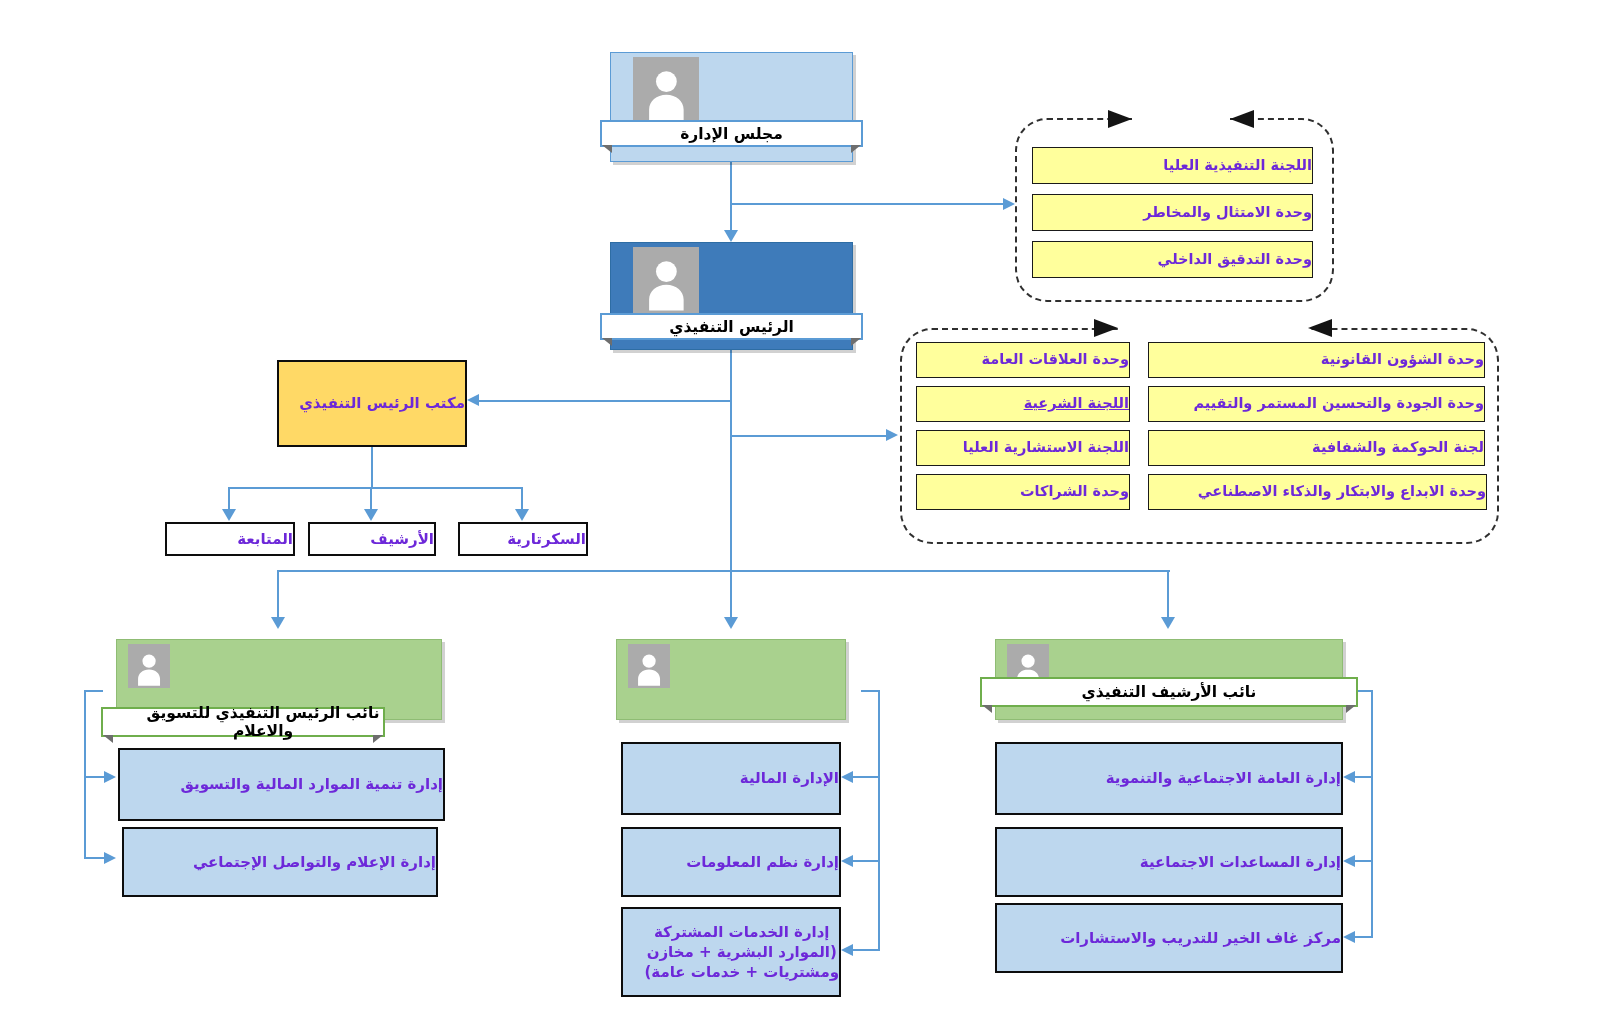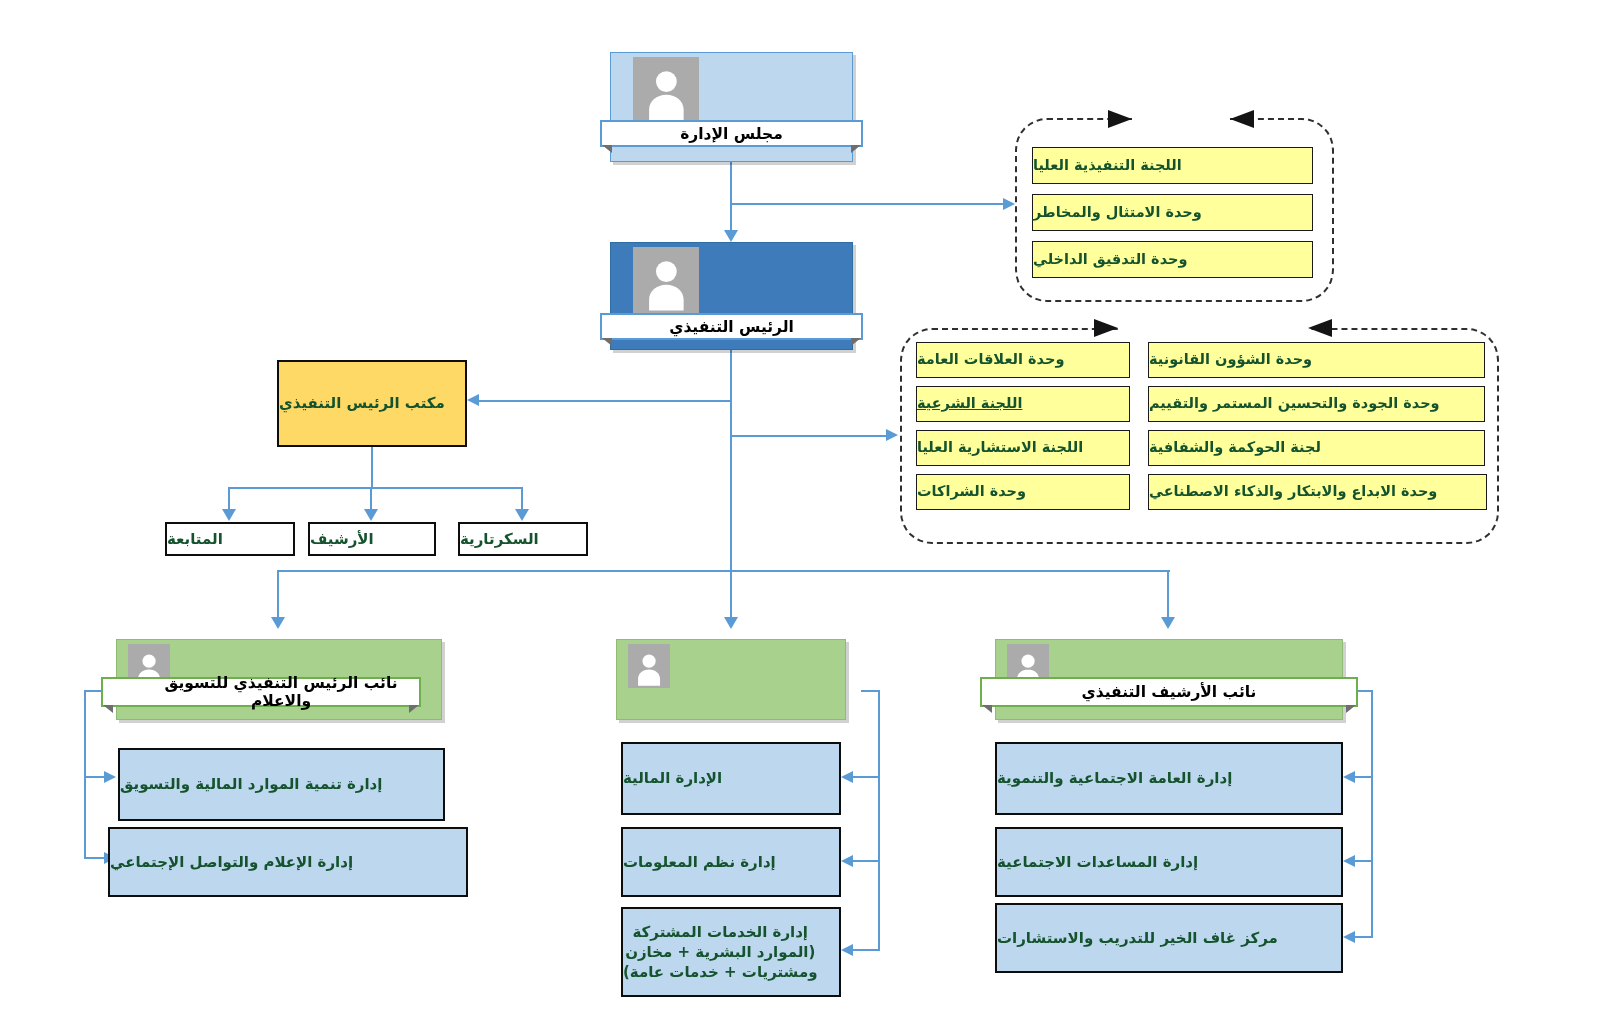--- a/index.html
+++ b/index.html
@@ -12,22 +12,22 @@
   .tri{position:absolute;width:0;height:0;z-index:2;}
   .tri-r{border-left:12px solid #5B9BD5;border-top:6px solid transparent;border-bottom:6px solid transparent;}
   .tri-l{border-right:12px solid #5B9BD5;border-top:6px solid transparent;border-bottom:6px solid transparent;}
   .tri-d{border-top:12px solid #5B9BD5;border-left:7px solid transparent;border-right:7px solid transparent;}
   .btri-r{border-left:24px solid #141414;border-top:9px solid transparent;border-bottom:9px solid transparent;}
   .btri-l{border-right:24px solid #141414;border-top:9px solid transparent;border-bottom:9px solid transparent;}
   
   .dashed{position:absolute;border:2.4px dashed #2f2f2f;border-radius:32px;z-index:0;background:transparent;}
   .gapcover{position:absolute;background:#fff;z-index:1;}
   
-  .box{position:absolute;display:flex;align-items:center;justify-content:flex-end;text-align:center;
-       font-weight:bold;color:#14532d;z-index:2;box-sizing:border-box;line-height:1.35;}
+  .box{position:absolute;display:flex;align-items:center;justify-content:flex-start;text-align:center;
+       font-weight:bold;color:#6d28d9;z-index:2;box-sizing:border-box;line-height:1.35;}
   .ybox{background:#FFFF9C;border:1.8px solid #1a1a1a;font-size:14.5px;}
   .dbox{background:#BDD7EE;border:2px solid #0d0d0d;font-size:15px;}
   .wbox{background:#ffffff;border:2.2px solid #0d0d0d;font-size:15px;}
   .obox{background:#FFD966;border:2px solid #0d0d0d;font-size:15px;}
   .multiline{white-space:pre-line;}
   
   .hdr{position:absolute;z-index:2;box-shadow:3px 3px 0 rgba(0,0,0,0.18);box-sizing:border-box;}
   .hdr.blue-light{background:#BDD7EE;border:1.6px solid #5B9BD5;}
   .hdr.blue-dark{background:#3E7BBA;border:1.6px solid #2E6DA4;}
   .hdr.green{background:#A9D18E;border:1.2px solid #8FBC74;}
@@ -184,27 +184,27 @@
   </div>
 
   <div class="hdr green" style="left:116px;top:639px;width:326px;height:81px;">
     <div class="photo" style="left:11px;top:4px;width:42px;height:44px;">
       <svg viewBox="0 0 24 24">
           <circle cx="12" cy="7.6" r="4.4" fill="#fff"></circle>
           <path d="M12 13.2c-4.2 0-7.3 2.7-7.3 6.2V24h14.6v-4.6c0-3.5-3.1-6.2-7.3-6.2z" fill="#fff"></path>
         </svg>
     </div>
   </div>
-  <div class="ribbon green" style="left:101px;top:677px;width:320px;height:30px;padding-left:40px;">
+  <div class="ribbon green" style="left:101px;top:707px;width:284px;height:30px;padding-left:40px;">
     <span>نائب الرئيس التنفيذي للتسويق والاعلام</span>
   </div>
   <div class="box dbox" style="left:118px;top:748px;width:327px;height:73px;">
     <span>إدارة تنمية الموارد المالية والتسويق</span>
   </div>
-  <div class="box dbox" style="left:108px;top:827px;width:360px;height:70px;">
+  <div class="box dbox" style="left:122px;top:827px;width:316px;height:70px;">
     <span>إدارة الإعلام والتواصل الإجتماعي</span>
   </div>
 
   <div class="hdr green" style="left:616px;top:639px;width:230px;height:81px;">
     <div class="photo" style="left:11px;top:4px;width:42px;height:44px;">
       <svg viewBox="0 0 24 24">
           <circle cx="12" cy="7.6" r="4.4" fill="#fff"></circle>
           <path d="M12 13.2c-4.2 0-7.3 2.7-7.3 6.2V24h14.6v-4.6c0-3.5-3.1-6.2-7.3-6.2z" fill="#fff"></path>
         </svg>
     </div>

